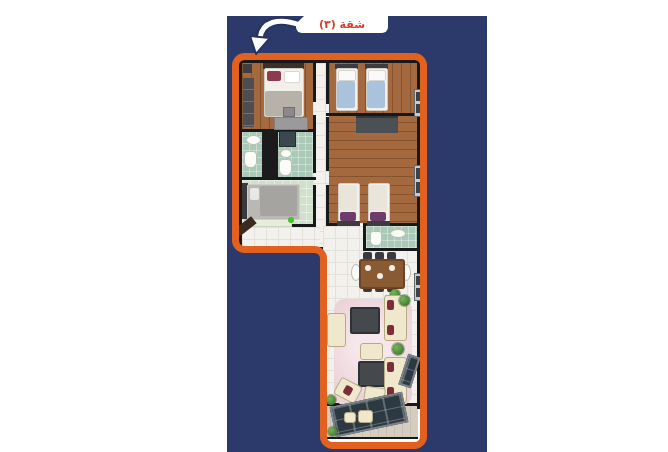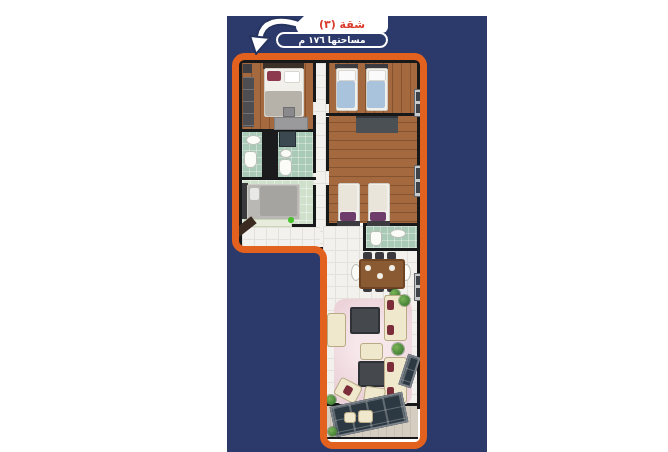--- a/index.html
+++ b/index.html
@@ -246,23 +246,20 @@
     </div>
 
     <svg width="70" height="42" style="position:absolute;left:9px;top:0;">
       <path d="M64 9 C42 1 26 6 24 22" fill="none" stroke="#26345f" stroke-width="9" stroke-linecap="round"></path>
       <path d="M64 9 C42 1 26 6 24 22" fill="none" stroke="#ffffff" stroke-width="5" stroke-linecap="round"></path>
       <path d="M14 20 L34 22 L20 38 Z" fill="#ffffff" stroke="#26345f" stroke-width="2" stroke-linejoin="round"></path>
     </svg>
     <div class="banner-box1">
       <span dir="rtl">شقة (٣)</span>
     </div>
-    <div class="banner-box2">
-      <span dir="rtl">مساحتها ١٧٦ م</span>
-    </div>
 
     <div class="watermark">
       <i></i>
       <i></i>
       <i></i>
       <i></i>
     </div>
   </div>
 </div>
 

